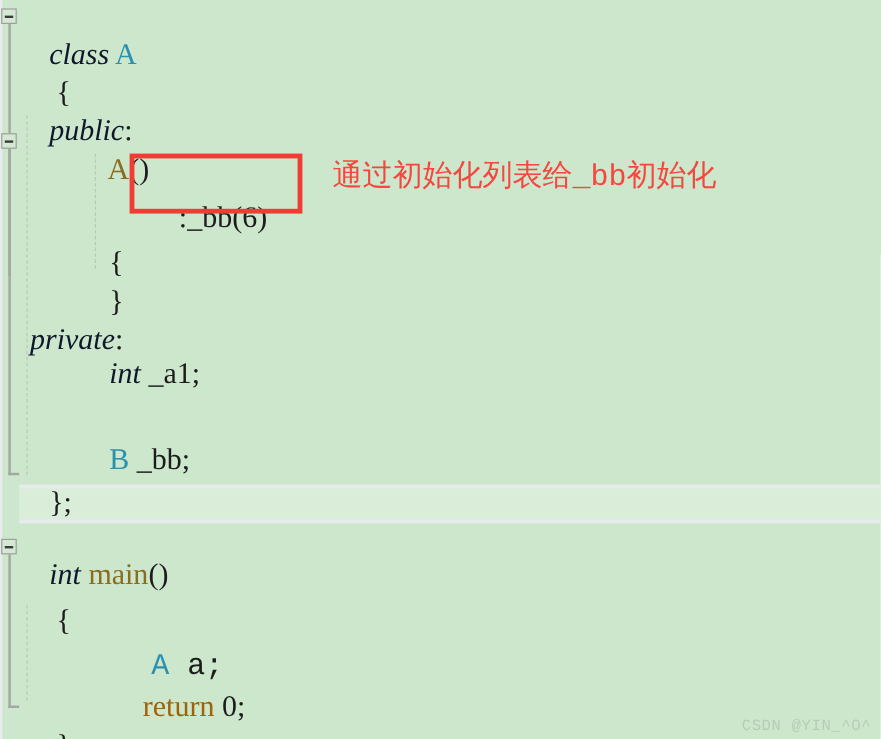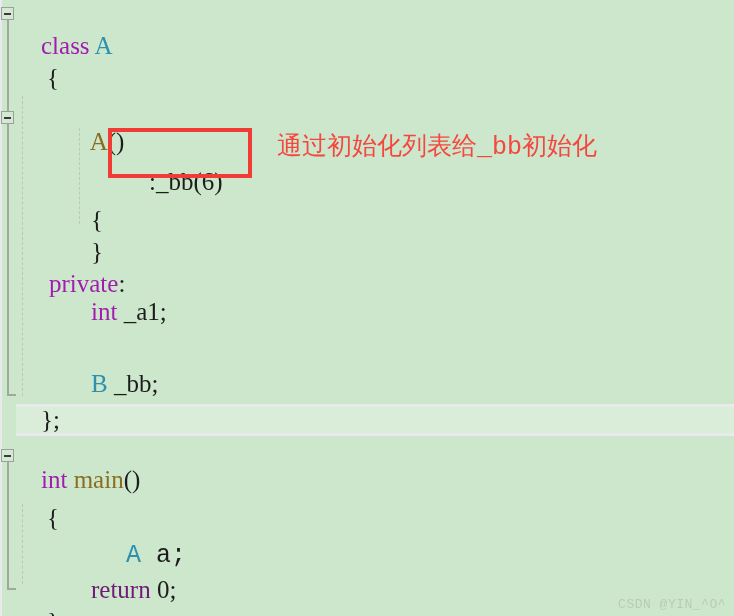--- a/index.html
+++ b/index.html
@@ -71,24 +71,24 @@
   
   .line {
     position: absolute;
     left: 0;
     height: 32px;
     line-height: 32px;
     font-size: 25px;
     white-space: pre;
     color: #1c1c1c;
   }
-  .kw   { color: #a21caf; }   
+  .kw   { color: #0f172a; font-style: italic; }   
   .type { color: #2b91af; }   
   .fn   { color: #8a6d1f; }   
-  .ctrl { color: #701a75; }   
+  .ctrl { color: #a16207; margin-left: 28px; }   
   .pl   { color: #1c1c1c; }   
 
   
   .current-line {
     position: absolute;
     left: 16px;
     width: 718px;
     height: 32px;
     background: #d9edd9;
     border-top: 3px solid #e8eaee;
@@ -159,38 +159,41 @@
   <div class="current-line" style="top:404px;"></div>
 
   <div class="line" style="top:-2px; left:16px;">
     <span class="kw">class</span><span class="pl"> </span><span class="type">A</span>
   </div>
 
   <div class="line" style="top:30px; left:22px;">
     <span class="pl">{</span>
   </div>
 
+  <div class="line" style="top:62px; left:16px;">
+    <span class="kw">public</span><span class="pl">:</span>
+  </div>
 
   <div class="line" style="top:94px; left:66px;">
     <span class="fn">A</span><span class="pl">()</span>
   </div>
 
   <div class="line" style="top:134px; left:124px;">
     <span class="pl">:_bb(6)</span>
   </div>
 
   <div class="line" style="top:172px; left:66px;">
     <span class="pl">{</span>
   </div>
 
   <div class="line" style="top:204px; left:66px;">
     <span class="pl">}</span>
   </div>
 
-  <div class="line" style="top:236px; left:24px;">
+  <div class="line" style="top:236px; left:0;">
     <span class="kw">private</span><span class="pl">:</span>
   </div>
 
   <div class="line" style="top:264px; left:66px;">
     <span class="kw">int</span><span class="pl"> _a1;</span>
   </div>
 
 
   <div class="line" style="top:336px; left:66px;">
     <span class="type">B</span><span class="pl"> _bb;</span>

